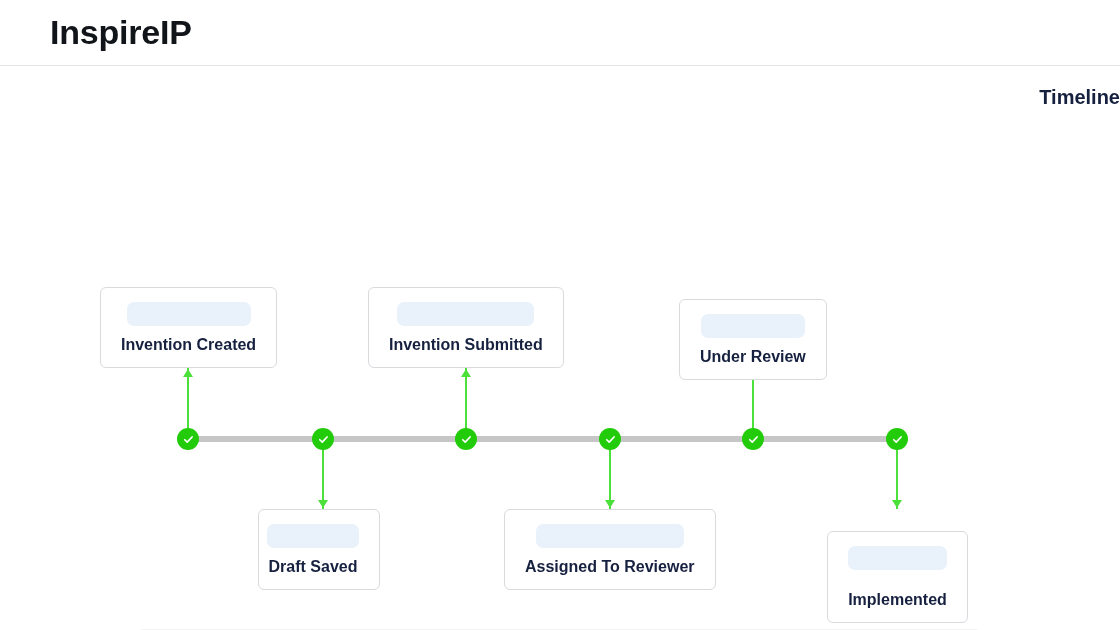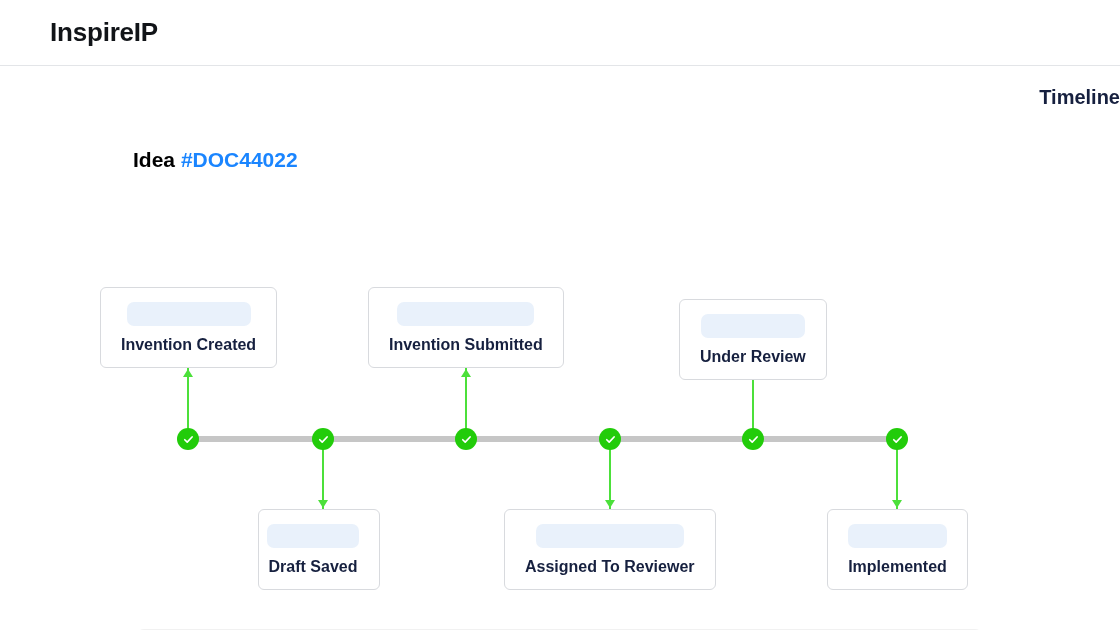--- a/index.html
+++ b/index.html
@@ -13,21 +13,21 @@
   
   .app-header {
     height: 66px;
     border-bottom: 1px solid #e3e5e8;
     display: flex;
     align-items: center;
     padding-left: 50px;
     background: #ffffff;
   }
   .app-brand {
-    font-size: 26px;
+    font-size: 34px;
     font-weight: 700;
     color: #111418;
     letter-spacing: -0.2px;
   }
 
   
   .page { position: relative; width: 1120px; height: 564px; }
 
   .page-title {
     position: absolute;
@@ -145,24 +145,20 @@
 <body>
 
 <div class="app-header">
   <div class="app-brand">InspireIP</div>
 </div>
 
 <div class="page">
 
   <div class="page-title">Timeline</div>
 
-  <div class="idea-line">
-    <span>Idea</span>
-    <span class="idea-code">#DOC44022</span>
-  </div>
 
   <div class="timeline" id="timeline-canvas">
     <div class="axis-line" id="axis-line" style="left: 188px; width: 709px; top: 370px;"></div>
 
   <div class="node-card" style="left: 100px; top: 221px;">
         <div class="card-skeleton" style="width: 124px;"></div>
         <div class="card-label">Invention Created</div>
       </div>
       <div class="connector" style="left: 188px; top: 302px; height: 71px;"></div>
       <div class="arrow-head arrow-up" style="left: 188px; top: 303px;"></div>
@@ -208,21 +204,21 @@
         <div class="card-skeleton" style="width: 104px;"></div>
         <div class="card-label">Under Review</div>
       </div>
       <div class="connector" style="left: 753px; top: 302px; height: 71px;"></div>
       <div class="arrow-head arrow-up" style="left: 753px; top: 303px;"></div>
       <div class="node-marker" style="left: 753px; top: 373px;">
         <svg width="13" height="13" viewBox="0 0 16 16" aria-hidden="true">
           <path d="M3.4 8.3 L6.4 11.2 L12.4 4.9" fill="none" stroke="#ffffff" stroke-width="2.1" stroke-linecap="round" stroke-linejoin="round"></path>
         </svg>
       </div>
-      <div class="node-card" style="left: 827px; top: 443px;">
+      <div class="node-card" style="left: 827px; top: 465px; gap: 11px;">
         <div class="card-skeleton" style="width: 99px;"></div>
         <div class="card-label">Implemented</div>
       </div>
       <div class="connector" style="left: 897px; top: 373px; height: 70px;"></div>
       <div class="arrow-head arrow-down" style="left: 897px; top: 434px;"></div>
       <div class="node-marker" style="left: 897px; top: 373px;">
         <svg width="13" height="13" viewBox="0 0 16 16" aria-hidden="true">
           <path d="M3.4 8.3 L6.4 11.2 L12.4 4.9" fill="none" stroke="#ffffff" stroke-width="2.1" stroke-linecap="round" stroke-linejoin="round"></path>
         </svg>
       </div>

